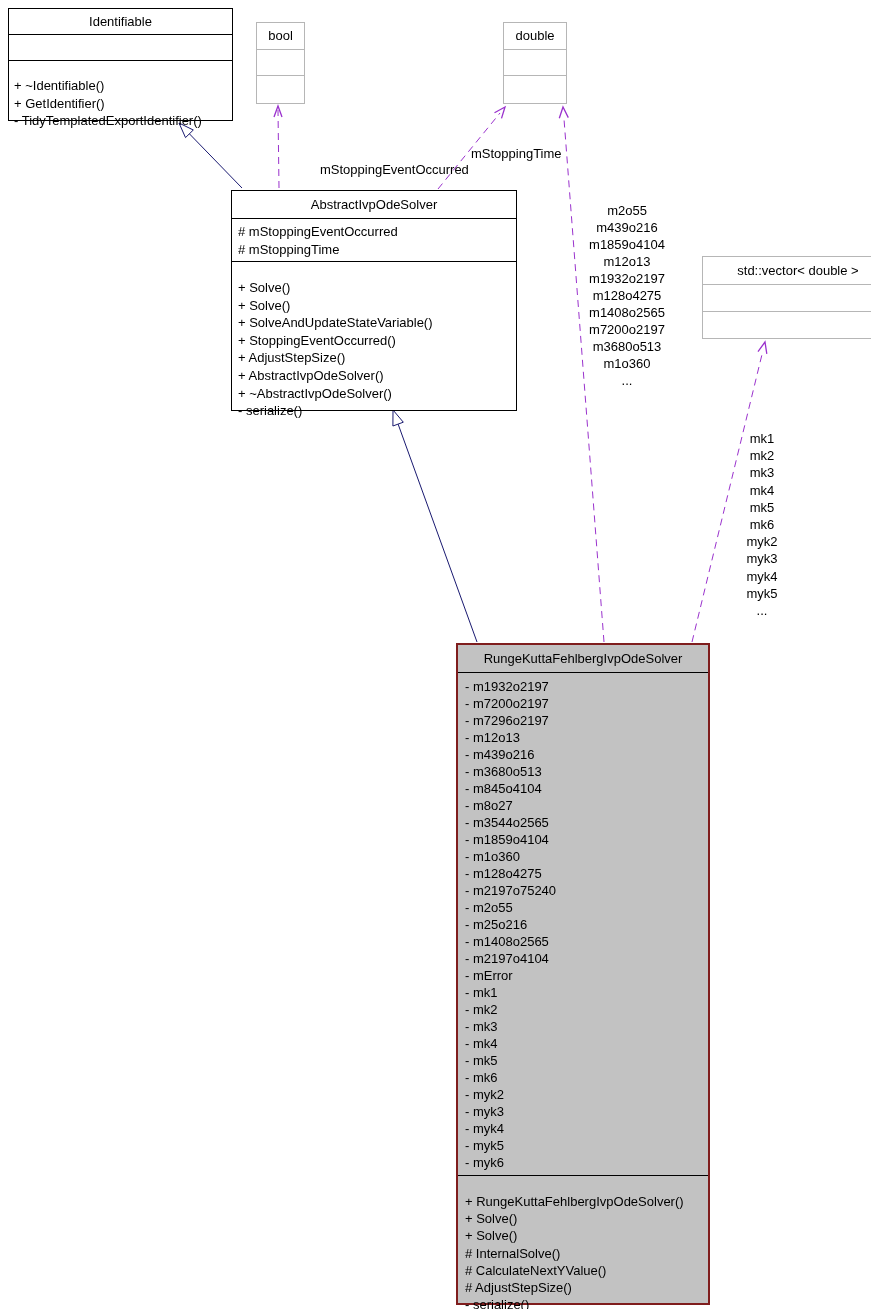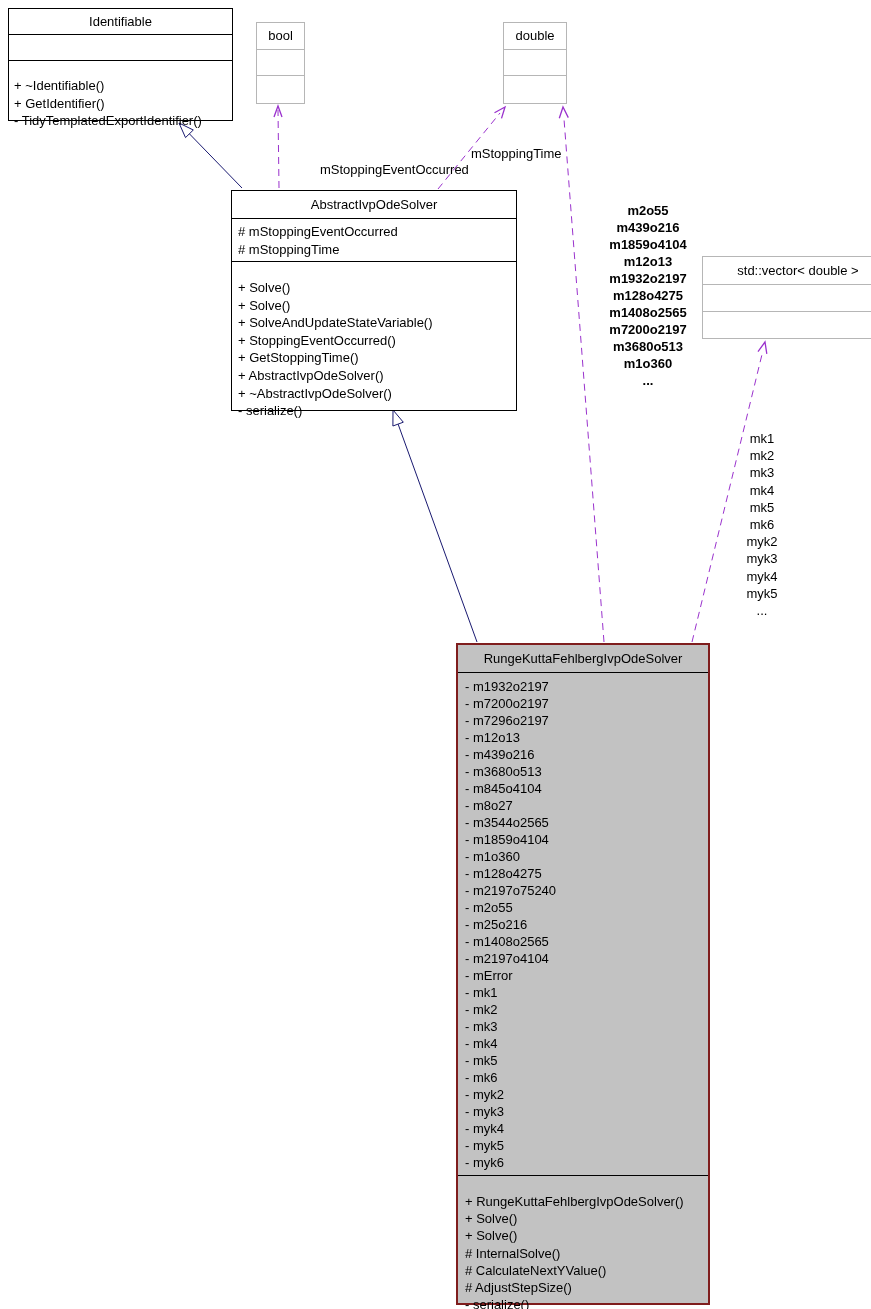--- a/index.html
+++ b/index.html
@@ -49,21 +49,21 @@
   #node-vector .r1{height:27px;}
 
   
   #node-rkf{left:456px;top:643px;width:254px;height:662px;background:#c2c2c2;border:2px solid #7f1d1d;}
   #node-rkf .hdr{height:27px;line-height:27px;}
   #node-rkf .attrs{height:503px;padding:5px 0 0 7px;line-height:17px;}
   #node-rkf .methods{padding:4px 0 0 7px;line-height:17.2px;}
 
   .edge-label{position:absolute;white-space:nowrap;}
   .edge-label-stack{position:absolute;text-align:center;}
-  #stack-double-members{left:583px;top:202px;width:130px;line-height:17px;font-weight:bold;}
+  #stack-double-members{left:562px;top:202px;width:130px;line-height:17px;}
   #stack-vector-members{left:712px;top:430px;width:100px;line-height:17.2px;}
   #lbl-stopping-event{left:283px;top:162px;margin-left:37px;}
   #lbl-stopping-time{left:471px;top:146px;}
 </style>
 </head>
 <body>
 
 <div class="canvas">
 
   <svg class="edges">
@@ -125,21 +125,21 @@
     <div class="hdr">AbstractIvpOdeSolver</div>
     <div class="sec attrs">
         <div class="member-line"># mStoppingEventOccurred</div>
         <div class="member-line"># mStoppingTime</div>
       </div>
     <div class="sec methods">
         <div class="member-line">+ Solve()</div>
         <div class="member-line">+ Solve()</div>
         <div class="member-line">+ SolveAndUpdateStateVariable()</div>
         <div class="member-line">+ StoppingEventOccurred()</div>
-        <div class="member-line">+ GetStoppingTime()</div>
+        <div class="member-line">+ AdjustStepSize()</div>
         <div class="member-line">+ AbstractIvpOdeSolver()</div>
         <div class="member-line">+ ~AbstractIvpOdeSolver()</div>
         <div class="member-line">- serialize()</div>
       </div>
   </div>
 
   <div class="uml-node type-node" id="node-vector">
     <div class="hdr">std::vector&lt; double &gt;</div>
     <div class="sec r1"></div>
     <div class="sec r2"></div>

